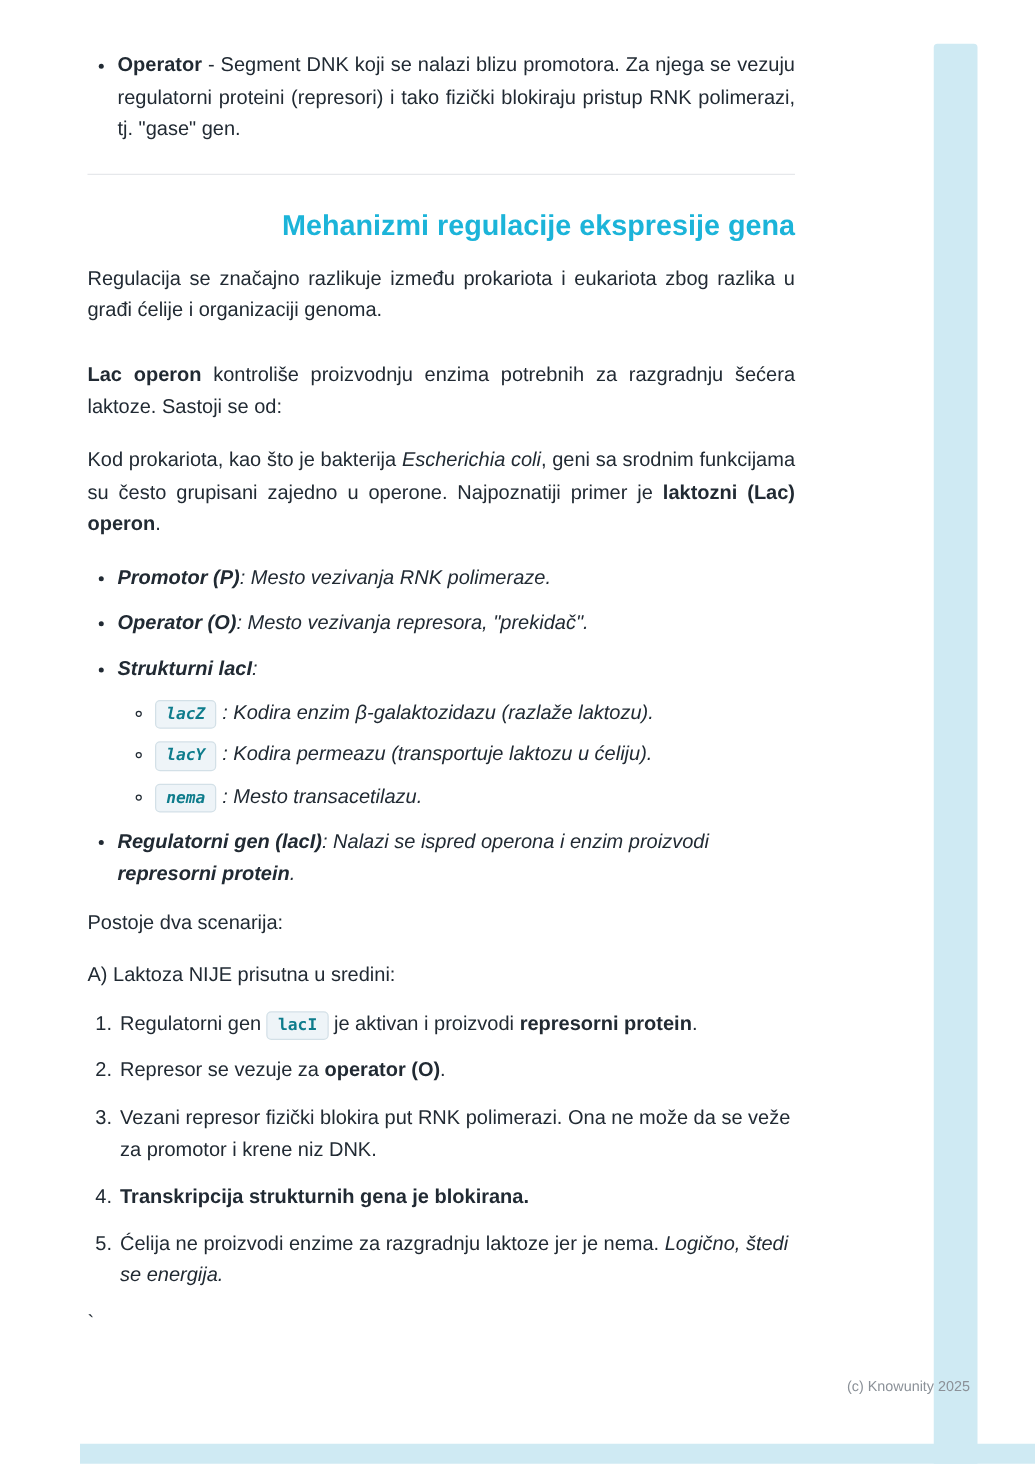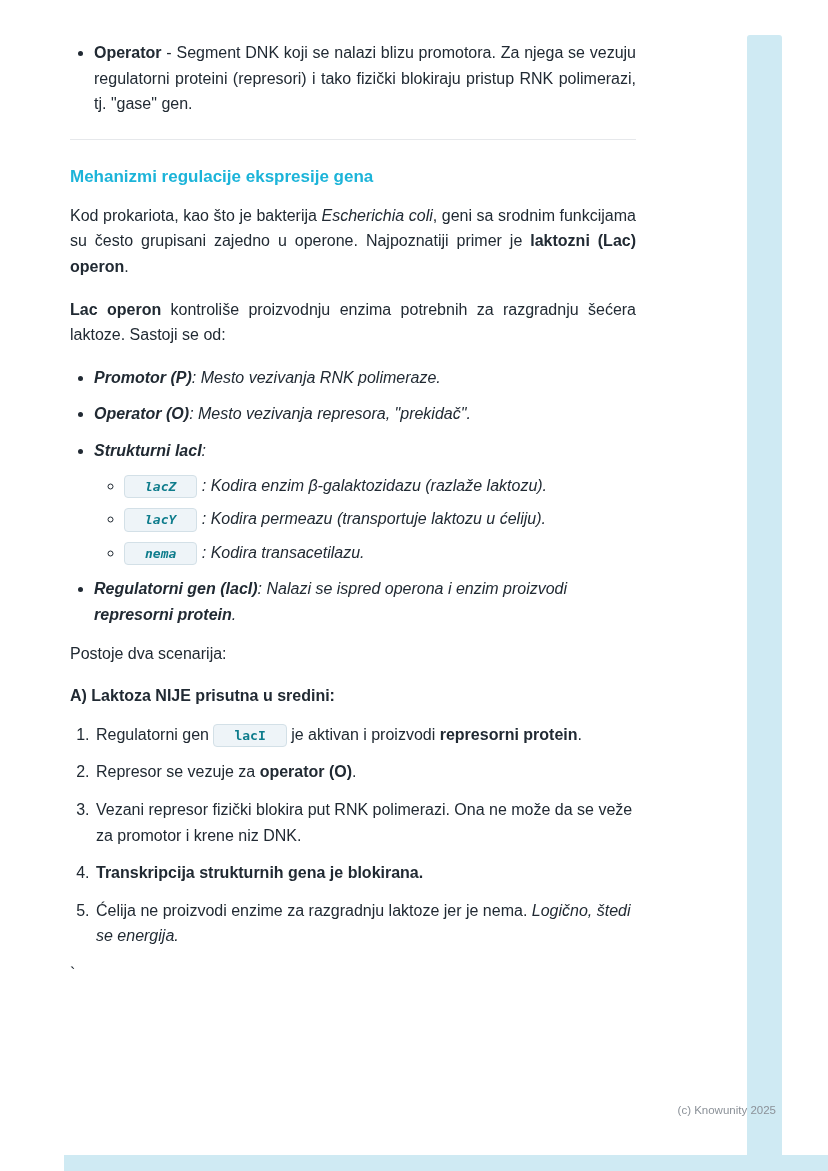--- a/index.html
+++ b/index.html
@@ -17,41 +17,41 @@
     background:var(--side_strip,#cfeaf3); border-radius:3px 3px 0 0;
   }
   .bottom-strip {
     position:absolute; left:64px; right:0; bottom:0; height:16px;
     background:var(--side_strip,#cfeaf3);
   }
   .content { position:absolute; left:70px; top:40px; width:566px; line-height:1.6; }
   .justify { text-align:justify; }
   strong { font-weight:bold;margin-top:30px; }
   em { font-style:italic; }
-  h1 { font-size:17px; color:var(--accent,#1cb4d9); margin:26px 0 15px; line-height:1.3; font-weight:bold; }
+  h1 { font-size:23px; color:var(--accent,#1cb4d9); margin:26px 0 15px; line-height:1.3; font-weight:bold;text-align:right; }
   h2 { font-size:19px; color:var(--accent,#1cb4d9); margin:0 0 17px; line-height:1.3; font-weight:bold; }
   p { margin:0 0 17px; }
   .mb-lg { margin-bottom:26px; }
   hr.divider { border:none; border-top:1px solid var(--divider,#e6e8eb); margin:22px 0 0; }
   ul.top-list { list-style:disc; padding-left:24px; margin:0; }
   ul.operon-list { list-style:disc; padding-left:24px; margin:0 0 13px;font-style:italic; }
   ul.operon-list > li { margin-bottom:11px; }
   ul.gene-list { list-style:circle; padding-left:30px; margin:9px 0 0; }
   ul.gene-list > li { margin-bottom:8px; }
   ol.num-list { padding-left:24px; margin:0 0 12px; }
   ol.num-list > li { margin-bottom:12px; padding-left:2px; }
-  .scenario-heading { font-weight:bold; margin-bottom:13px; }
+  .scenario-heading { font-weight:normal; margin-bottom:13px; }
   .code {
     font-family:"DejaVu Sans Mono", monospace;
     font-size:13px;
     color:var(--code_text,#0e7c8c);
     background:var(--code_bg,#eef4f8);
     border:1px solid var(--code_border,#d3e0e7);
     border-radius:4px;
-    padding:1px 20px;
+    padding:1px 8px;
     display:inline-block;
     line-height:1.5;
     font-weight:bold;
   }
   .footer {
     position:absolute; right:52px; bottom:55px;
     font-size:11.5px; color:var(--footer_text,#8b9198);
     z-index:2;
   }
   .stray { margin-top:2px; }
@@ -65,34 +65,35 @@
 <div class="content">
 
   <ul class="top-list">
     <li class="justify"><strong>Operator</strong><span> - Segment DNK koji se nalazi blizu promotora. Za njega se vezuju regulatorni proteini (represori) i tako fizički blokiraju pristup RNK polimerazi, tj. "gase" gen.</span></li>
   </ul>
 
   <hr class="divider">
 
   <h1>Mehanizmi regulacije ekspresije gena</h1>
 
+  <p class="justify mb-lg">Regulacija se značajno razlikuje između prokariota i eukariota zbog razlika u građi ćelije i organizaciji genoma.</p>
 
 
+  <p class="justify"><strong>Lac operon</strong><span> kontroliše proizvodnju enzima potrebnih za razgradnju šećera laktoze. Sastoji se od:</span></p>
+
   <p class="justify"><span>Kod prokariota, kao što je bakterija </span><em>Escherichia coli</em><span>, geni sa srodnim funkcijama su često grupisani zajedno u operone. Najpoznatiji primer je </span><strong>laktozni (Lac) operon</strong><span>.</span></p>
-
-  <p class="justify"><strong>Lac operon</strong><span> kontroliše proizvodnju enzima potrebnih za razgradnju šećera laktoze. Sastoji se od:</span></p>
 
   <ul class="operon-list">
     <li><strong>Promotor (P)</strong><span>: Mesto vezivanja RNK polimeraze.</span></li>
     <li><strong>Operator (O)</strong><span>: Mesto vezivanja represora, "prekidač".</span></li>
     <li><strong>Strukturni lacI</strong><span>:</span>
       <ul class="gene-list">
         <li><code class="code">lacZ</code><span> : Kodira enzim β-galaktozidazu (razlaže laktozu).</span></li>
         <li><code class="code">lacY</code><span> : Kodira permeazu (transportuje laktozu u ćeliju).</span></li>
-        <li><code class="code">nema</code><span> : Kodira transacetilazu.</span></li>
+        <li><code class="code">nema</code><span> : Mesto transacetilazu.</span></li>
       </ul>
     </li>
     <li><strong>Regulatorni gen (lacI)</strong><span>: Nalazi se ispred operona i enzim proizvodi </span><strong>represorni protein</strong><span>.</span></li>
   </ul>
 
   <p>Postoje dva scenarija:</p>
 
   <p class="scenario-heading">A) Laktoza NIJE prisutna u sredini:</p>
 
   <ol class="num-list">

